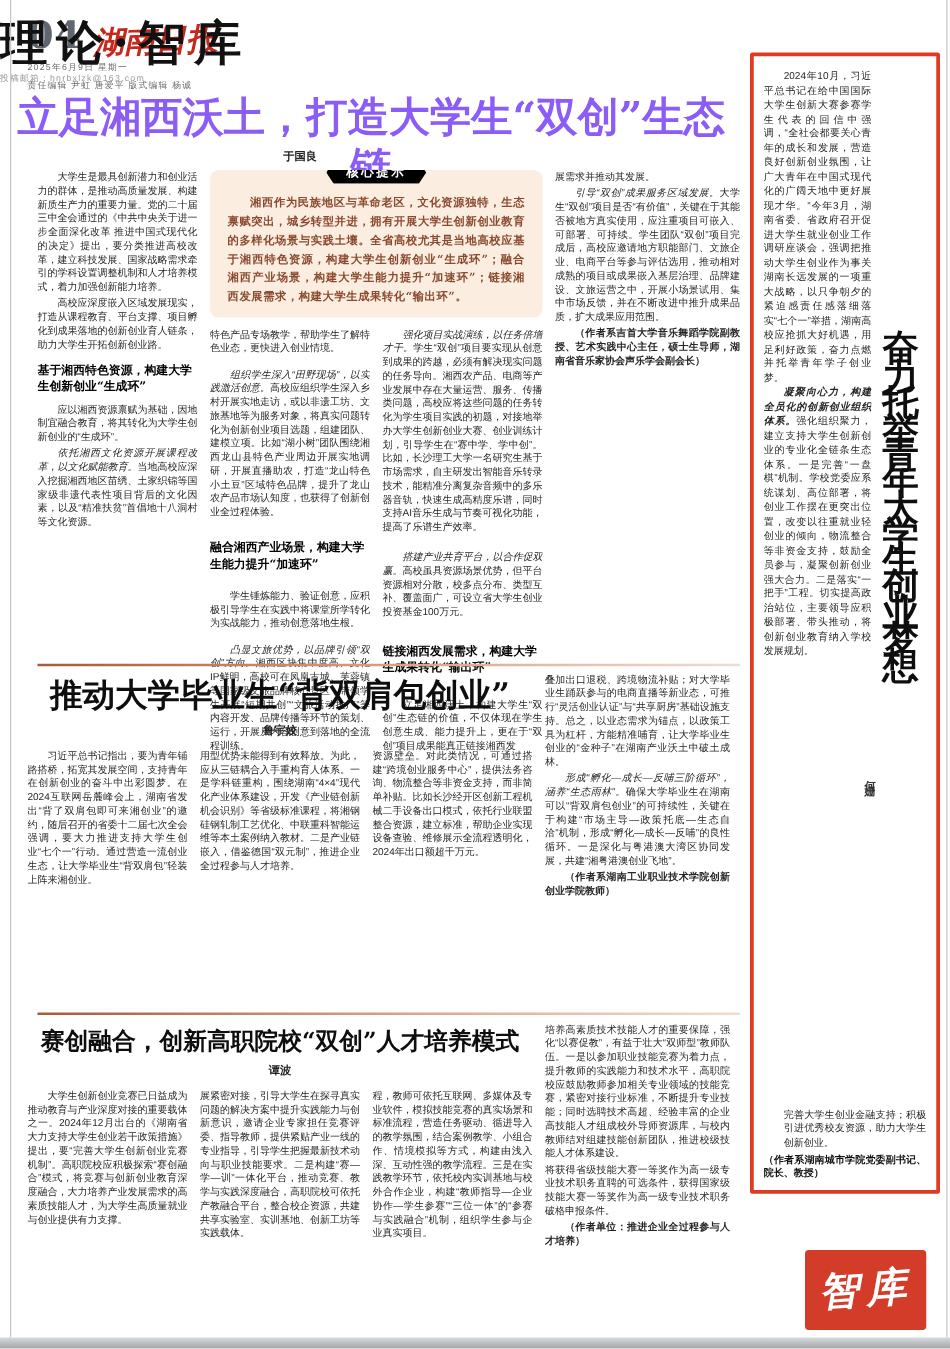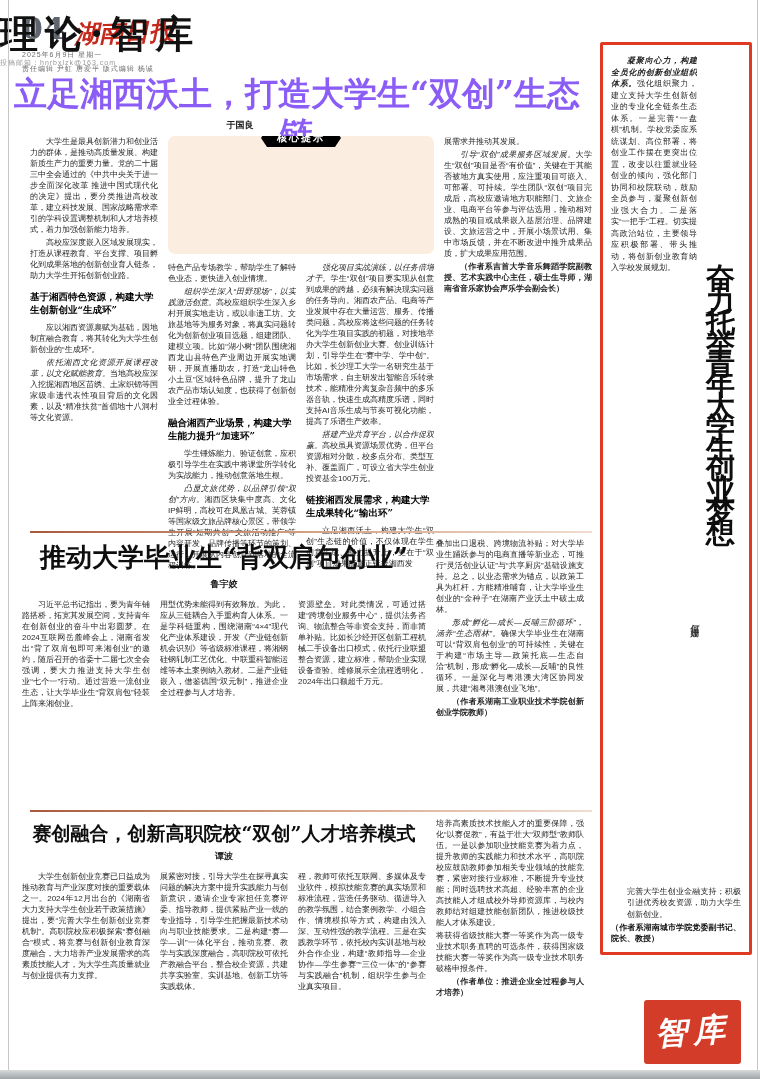--- a/index.html
+++ b/index.html
@@ -33,21 +33,21 @@
   .ncol p.cont{text-indent:0;}
   .ncol .lead{font-weight:400;font-style:italic;}
   .subhead{font-size:9.5px;line-height:13px;font-weight:800;color:#000;margin:7px 0 6px 0;
            font-family:"DejaVu Serif",serif;}
   .attrib{font-size:8px;line-height:11px;font-weight:700;color:#111;text-align:justify;
           font-family:"Liberation Sans",sans-serif;margin:0;}
   .pin-bottom{margin-top:auto;}
   .w1{width:128px;} .wmid{width:266px;} .w4{width:148px;}
   .midwrap{display:flex;flex-direction:column;}
   .midcols{flex:1;display:flex;gap:10px;overflow:hidden;}
-  .midcols .ncol{width:128px;}
+  .midcols .ncol{width:128px;justify-content:space-between;}
   
   .corebox{position:relative;background:#fbeee0;border-radius:7px;margin-bottom:8px;
            padding:14px 14px 8px 14px;height:96px;overflow:hidden;}
   .corelabel{position:absolute;left:50%;top:-7px;transform:translateX(-50%);
              background:#000000;color:#fff;font-size:10px;font-weight:700;letter-spacing:2px;
              padding:2px 16px;clip-path:polygon(6px 0,calc(100% - 6px) 0,100% 50%,calc(100% - 6px) 100%,6px 100%,0 50%);
              white-space:nowrap;}
   .coretext{margin-top:6px;font-size:9px;line-height:15px;color:#8a4a2f;font-weight:700;
             text-align:justify;text-indent:2em;letter-spacing:0.5px;
             font-family:"DejaVu Serif",serif;}
@@ -117,20 +117,21 @@
       <p>大学生是最具创新潜力和创业活力的群体，是推动高质量发展、构建新质生产力的重要力量。党的二十届三中全会通过的《中共中央关于进一步全面深化改革 推进中国式现代化的决定》提出，要分类推进高校改革，建立科技发展、国家战略需求牵引的学科设置调整机制和人才培养模式，着力加强创新能力培养。</p>
       <p>高校应深度嵌入区域发展现实，打造从课程教育、平台支撑、项目孵化到成果落地的创新创业育人链条，助力大学生开拓创新创业路。</p>
       <div class="subhead">基于湘西特色资源，构建大学生创新创业“生成环”</div>
       <p>应以湘西资源禀赋为基础，因地制宜融合教育，将其转化为大学生创新创业的“生成环”。</p>
       <p><b class="lead">依托湘西文化资源开展课程改革，以文化赋能教育。</b><span>当地高校应深入挖掘湘西地区苗绣、土家织锦等国家级非遗代表性项目背后的文化因素，以及“精准扶贫”首倡地十八洞村等文化资源。</span></p>
     </div>
 
     <div class="midwrap wmid">
       <div class="corebox">
         <div class="corelabel">核心提示</div>
+        <p class="coretext">湘西作为民族地区与革命老区，文化资源独特，生态禀赋突出，城乡转型并进，拥有开展大学生创新创业教育的多样化场景与实践土壤。全省高校尤其是当地高校应基于湘西特色资源，构建大学生创新创业“生成环”；融合湘西产业场景，构建大学生能力提升“加速环”；链接湘西发展需求，构建大学生成果转化“输出环”。</p>
       </div>
       <div class="midcols">
         <div class="ncol">
           <p class="cont">特色产品专场教学，帮助学生了解特色业态，更快进入创业情境。</p>
           <p><b class="lead">组织学生深入“田野现场”，以实践激活创意。</b><span>高校应组织学生深入乡村开展实地走访，或以非遗工坊、文旅基地等为服务对象，将真实问题转化为创新创业项目选题，组建团队、建模立项。比如“湖小树”团队围绕湘西龙山县特色产业周边开展实地调研，开展直播助农，打造“龙山特色小土豆”区域特色品牌，提升了龙山农产品市场认知度，也获得了创新创业全过程体验。</span></p>
           <div class="subhead">融合湘西产业场景，构建大学生能力提升“加速环”</div>
           <p>学生锤炼能力、验证创意，应积极引导学生在实践中将课堂所学转化为实战能力，推动创意落地生根。</p>
           <p><b class="lead">凸显文旅优势，以品牌引领“双创”方向。</b><span>湘西区块集中度高、文化IP鲜明，高校可在凤凰古城、芙蓉镇等国家级文旅品牌核心景区，带领学生开展“短期共创”“文旅活动推广”等内容开发、品牌传播等环节的策划、运行，开展从内容创意到落地的全流程训练。</span></p>
         </div>
         <div class="ncol">
@@ -195,21 +196,22 @@
     <div class="ncol w4col">
       <p class="cont">培养高素质技术技能人才的重要保障，强化“以赛促教”，有益于壮大“双师型”教师队伍。一是以参加职业技能竞赛为着力点，提升教师的实践能力和技术水平，高职院校应鼓励教师参加相关专业领域的技能竞赛，紧密对接行业标准，不断提升专业技能；同时选聘技术高超、经验丰富的企业高技能人才组成校外导师资源库，与校内教师结对组建技能创新团队，推进校级技能人才体系建设。</p>
       <p class="cont">将获得省级技能大赛一等奖作为高一级专业技术职务直聘的可选条件，获得国家级技能大赛一等奖作为高一级专业技术职务破格申报条件。</p>
       <p class="attrib pin-bottom">（作者单位：推进企业全过程参与人才培养）</p>
     </div>
   </div>
 
   <div class="sidebar">
     <div class="sb-main">
       <div class="sb-text">
-        <p><b class="lead">凝聚向心力，构建全员化的创新创业组织体系。</b><span>强化组织聚力，建立支持大学生创新创业的专业化全链条生态体系。一是完善“一盘棋”机制。学校党委应系统谋划、高位部署，将创业工作摆在更突出位置，改变以往重就业轻创业的倾向，强化部门协同和校院联动，鼓励全员参与，凝聚创新创业强大合力。二是落实“一把手”工程。切实提高政治站位，主要领导应积极部署、带头推动，将创新创业教育纳入学校发展规划。</span></p>
+        <p>2024年10月，习近平总书记在给中国国际大学生创新大赛参赛学生代表的回信中强调，“全社会都要关心青年的成长和发展，营造良好创新创业氛围，让广大青年在中国式现代化的广阔天地中更好展现才华。”今年3月，湖南省委、省政府召开促进大学生就业创业工作调研座谈会，强调把推动大学生创业作为事关湖南长远发展的一项重大战略，以只争朝夕的紧迫感责任感落细落实“七个一”举措，湖南高校应抢抓大好机遇，用足利好政策，奋力点燃并托举青年学子创业梦。</p>
+        <p><b class="lead">凝聚向心力，构建全员化的创新创业组织体系。</b><span>强化组织聚力，建立支持大学生创新创业的专业化全链条生态体系。一是完善“一盘棋”机制。学校党委应系统谋划、高位部署，将创业工作摆在更突出位置，改变以往重就业轻创业的倾向，物流整合等非资金支持，鼓励全员参与，凝聚创新创业强大合力。二是落实“一把手”工程。切实提高政治站位，主要领导应积极部署、带头推动，将创新创业教育纳入学校发展规划。</span></p>
       </div>
       <div class="sb-titlearea">
         <div class="sb-title">奋力托举青年大学生创业梦想</div>
         <div class="sb-author">何姗</div>
       </div>
     </div>
     <p class="sb-ending">完善大学生创业金融支持；积极引进优秀校友资源，助力大学生创新创业。</p>
     <p class="sb-attrib">（作者系湖南城市学院党委副书记、院长、教授）</p>
   </div>
 

